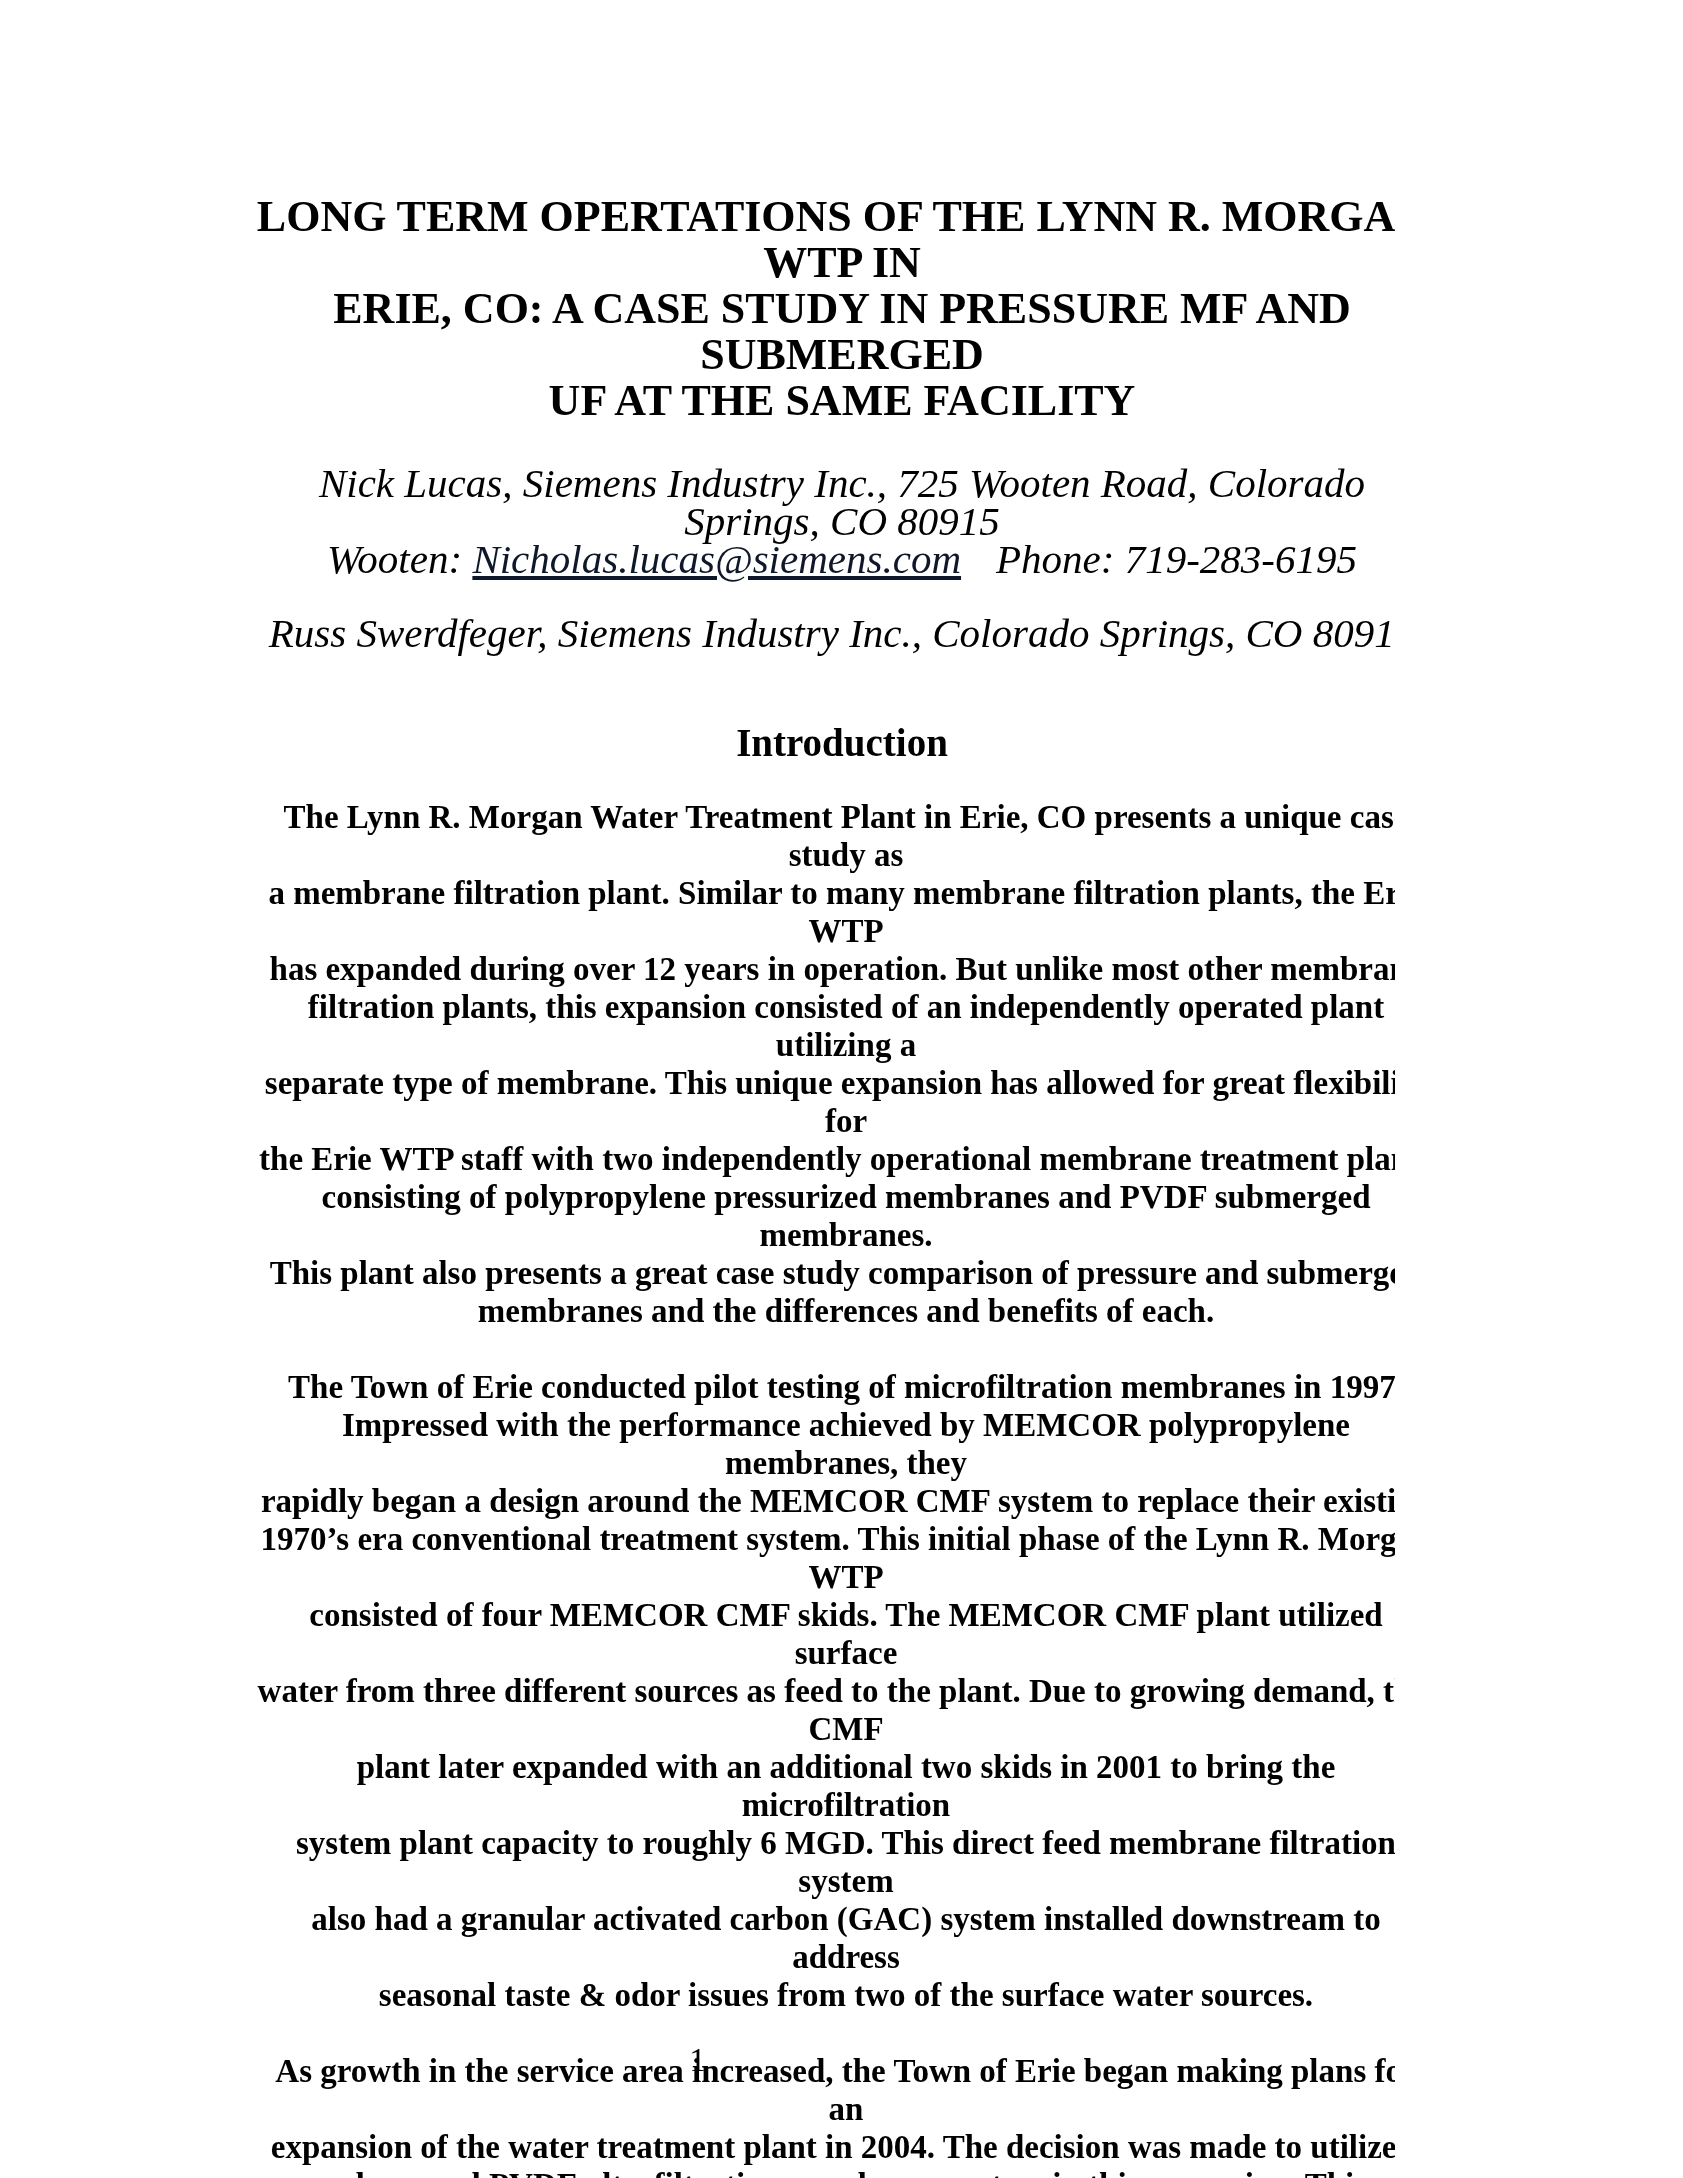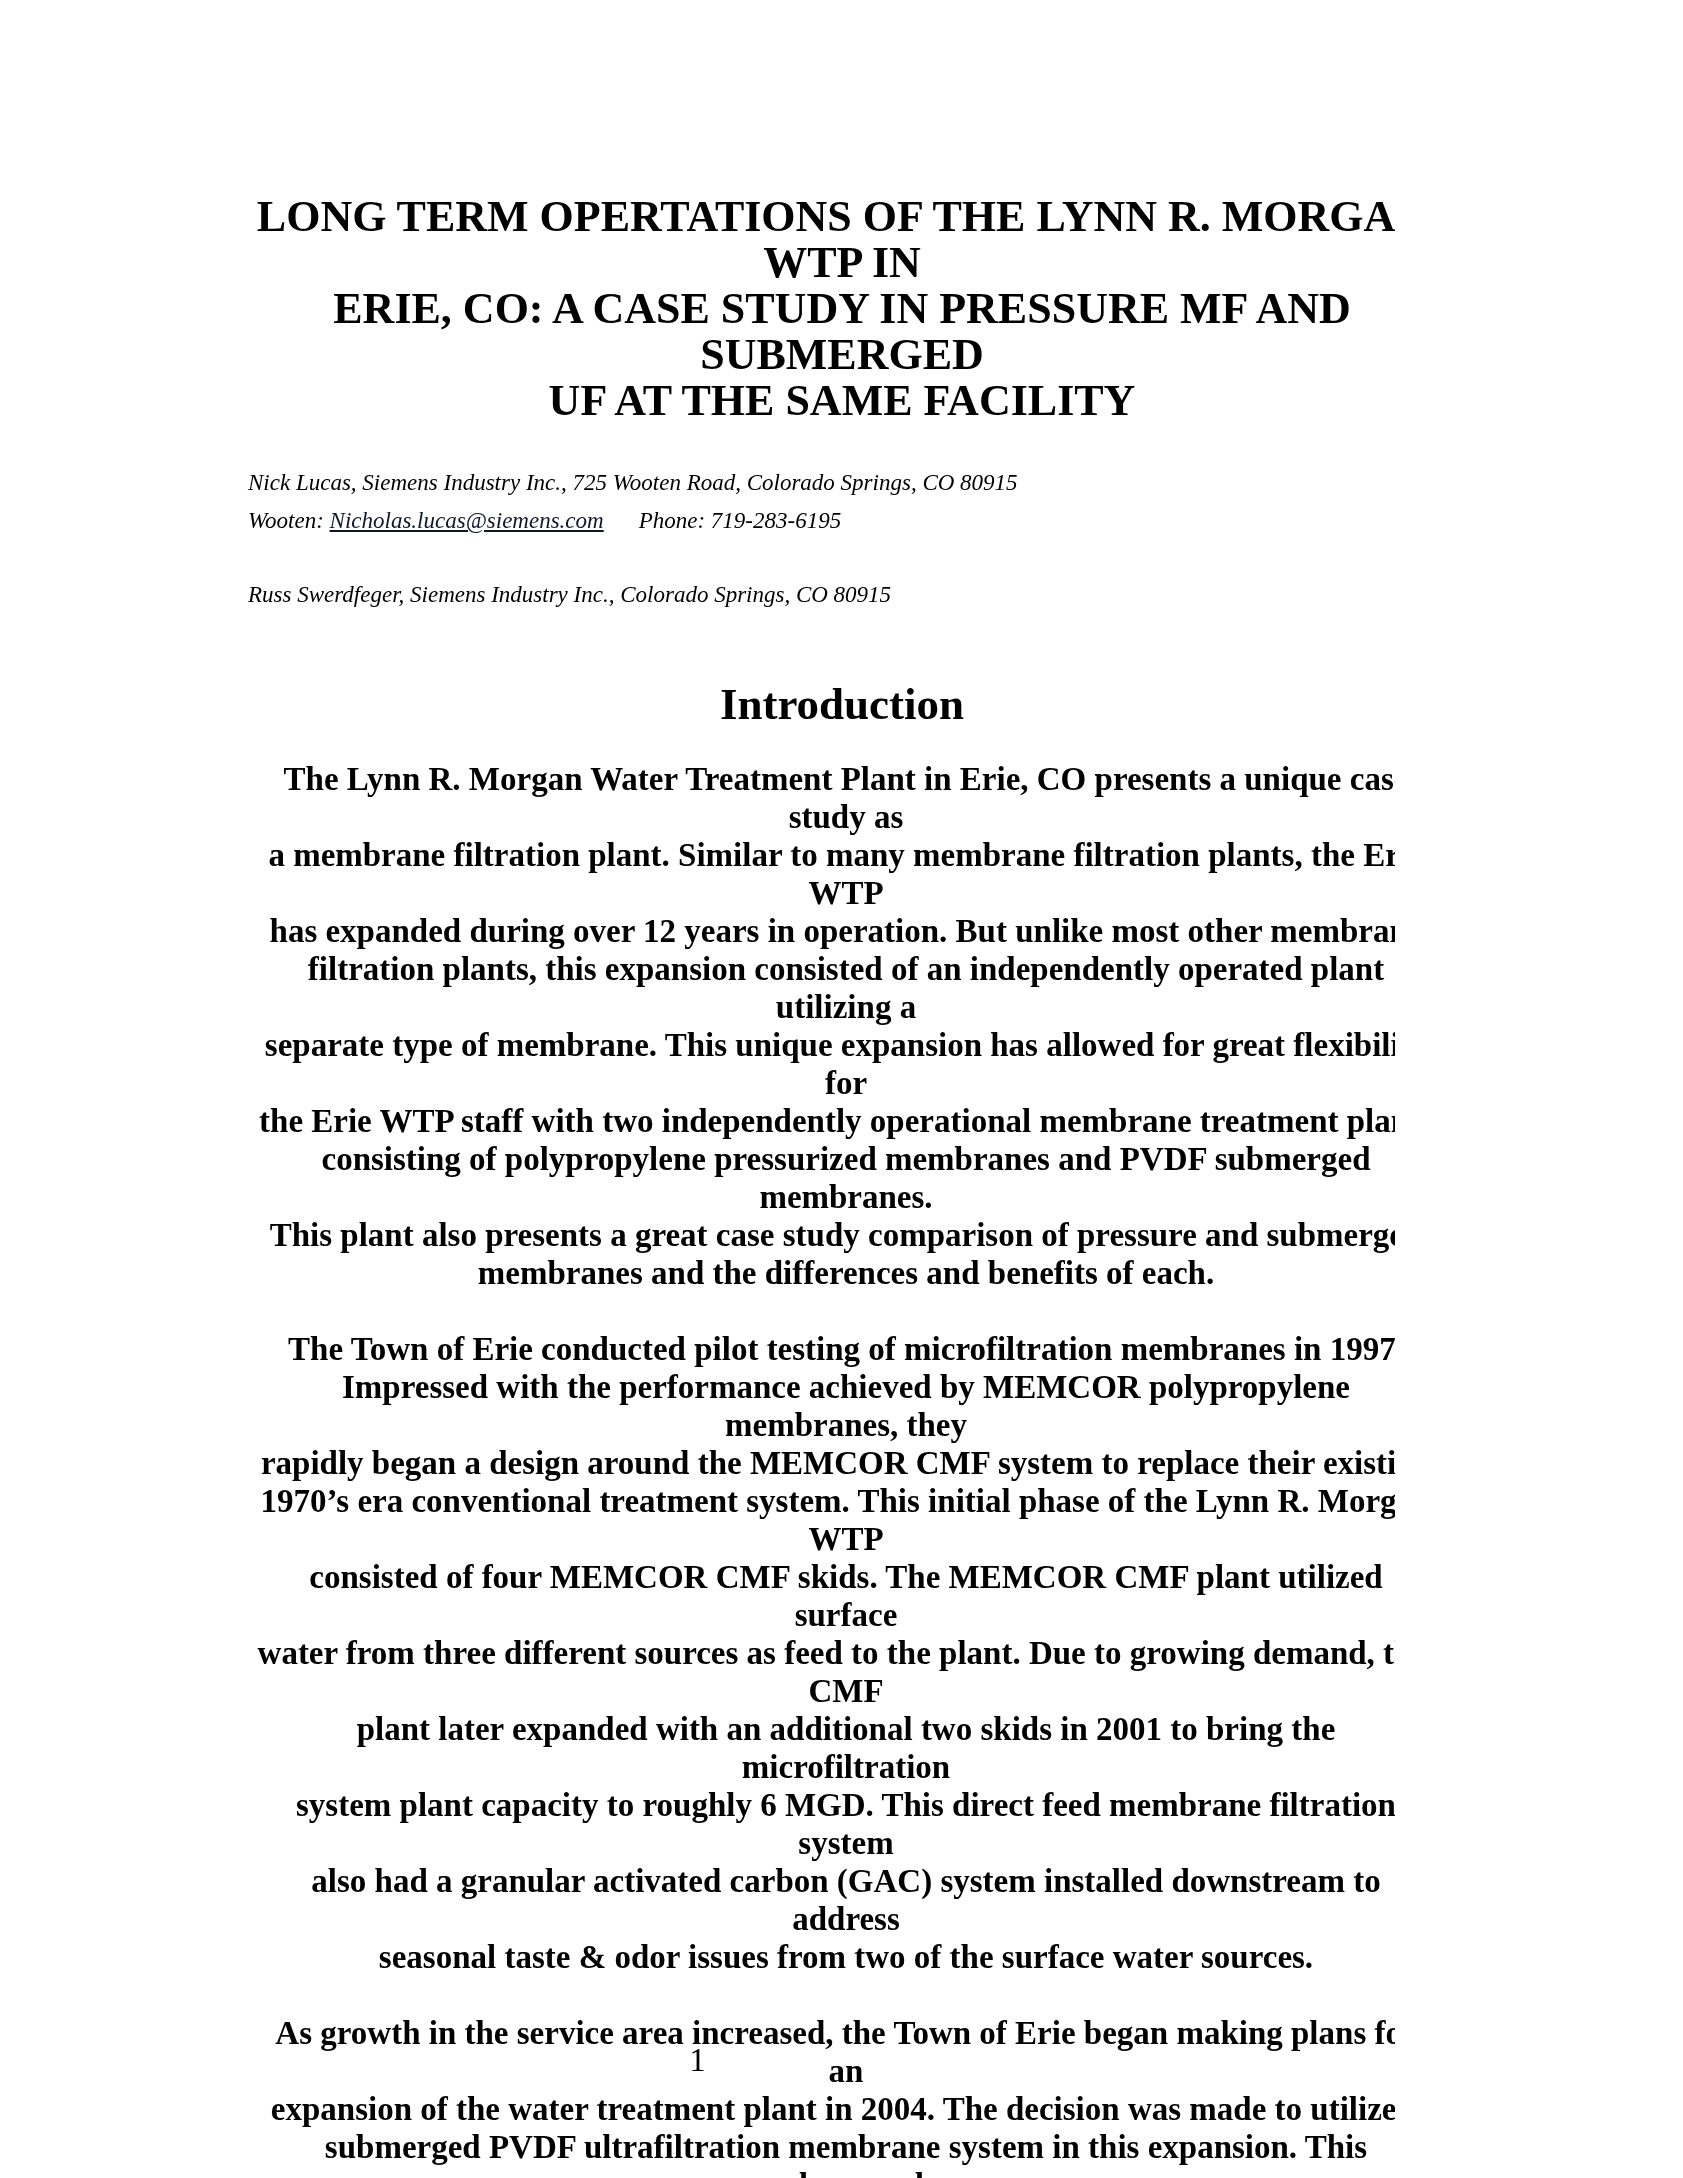--- a/index.html
+++ b/index.html
@@ -26,38 +26,39 @@
     margin: 194px 0 0 0;
     font-size: 44px;
     line-height: 46px;
     font-weight: bold;
     text-align: center;
     white-space: pre-line;
   }
   .authors {
     margin-top: 40px;
     font-style: italic;
-    font-size: 23px;
+    font-size: 41px;
     line-height: 38px;
+    text-align: center;
   }
   .coauthor {
     margin-top: 36px;
   }
   .email-link {
     color: #0f172a;
     text-decoration: underline;
     font-style: italic;
     cursor: pointer;
   }
   .phone {
     margin-left: 35px;
   }
   .heading {
     margin: 68px 0 0 0;
-    font-size: 45px;
+    font-size: 39px;
     line-height: 45px;
     font-weight: bold;
     text-align: center;
   }
   .para {
     margin: 38px 0 0 8px;
     font-size: 33px;
     line-height: 38px;
     text-align: center;
     white-space: pre-line;

